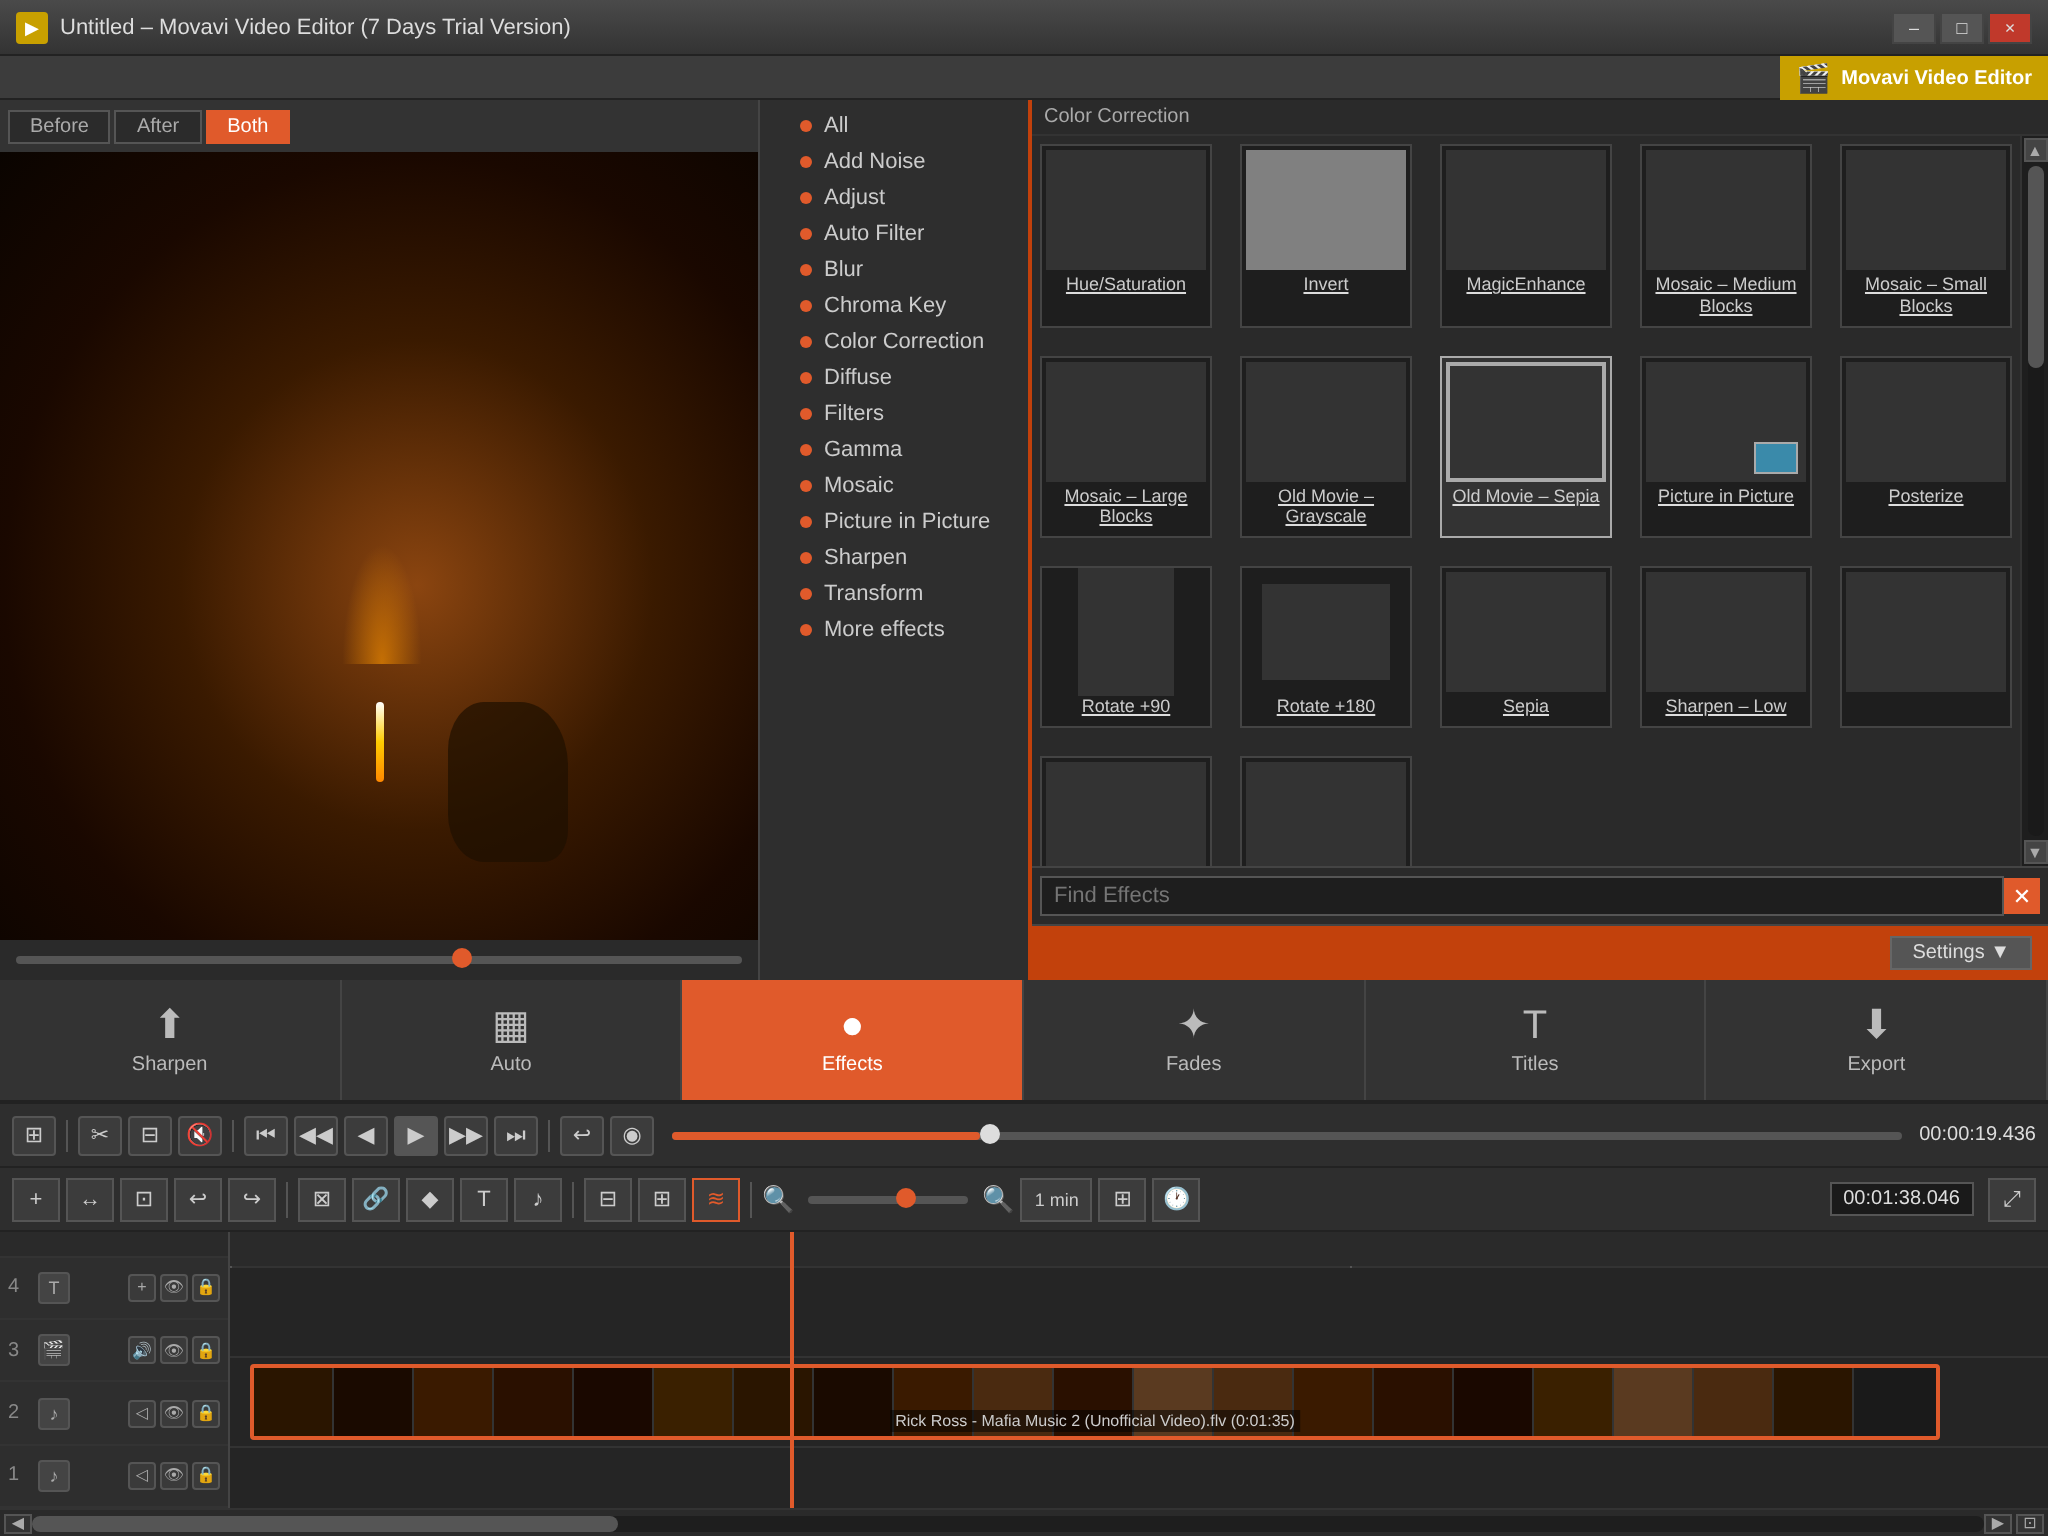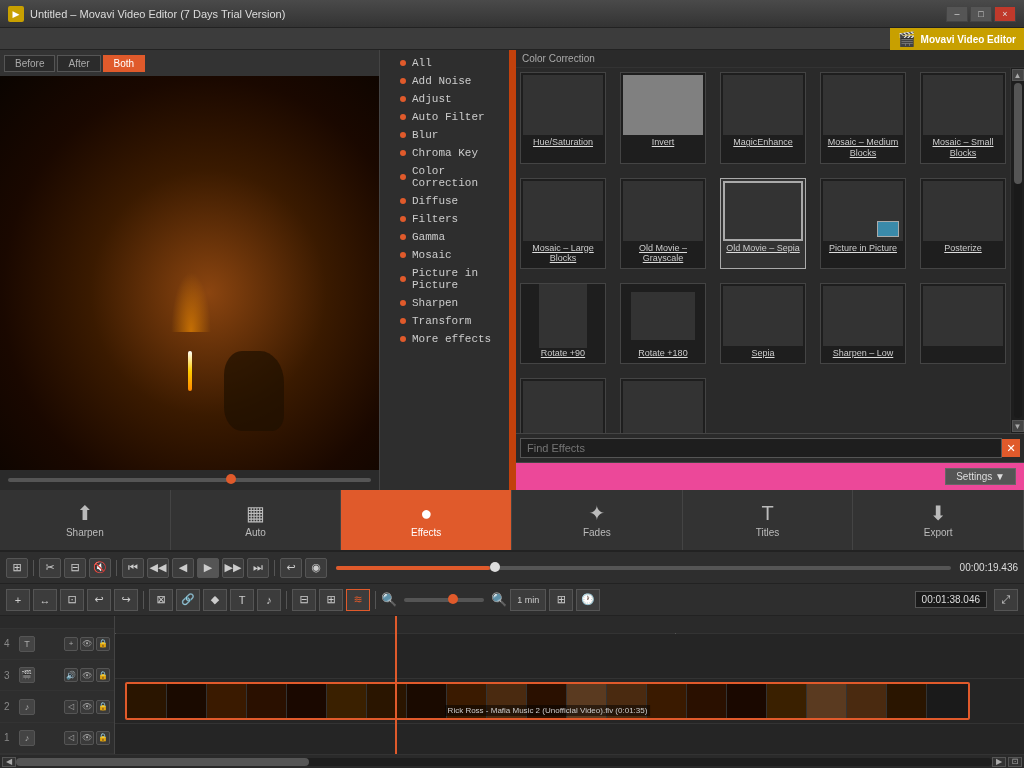--- a/index.html
+++ b/index.html
@@ -31,21 +31,21 @@
     #preview-tabs { display: flex; background: #333; height: 26px; align-items: center; padding: 0 4px; gap: 2px; }
     #preview-tabs .tab { padding: 2px 10px; font-size: 10px; cursor: pointer; background: #2b2b2b; border: 1px solid #555; color: #aaa; }
     #preview-tabs .tab.active { background: #e05a2b; color: #fff; border-color: #e05a2b; }
     #preview-canvas { flex: 1; background: #000; position: relative; overflow: hidden; }
     #preview-canvas .preview-img { width: 100%; height: 100%; background: linear-gradient(135deg, #3a2a1a 0%, #1a0a00 40%, #2a1a00 60%, #4a3a10 100%); position: relative; }
     #preview-scrubber { height: 20px; background: #2a2a2a; display: flex; align-items: center; padding: 0 8px; }
     #preview-scrubber .scrub-bar { flex: 1; height: 4px; background: #555; border-radius: 2px; position: relative; }
     #preview-scrubber .scrub-handle { position: absolute; left: 60%; top: -4px; width: 10px; height: 10px; background: #e05a2b; border-radius: 50%; }
 
     
-    #effects-sidebar { width: 160px; background: #2e2e2e; border-right: 7px solid #c2410c; padding: 4px 0; overflow-y: auto; font-family: Liberation Mono, monospace; }
+    #effects-sidebar { width: 160px; background: #2e2e2e; border-right: 2px solid #c2410c; padding: 4px 0; overflow-y: auto; }
     #effects-sidebar .effect-cat { padding: 3px 10px 3px 20px; cursor: pointer; color: #ccc; font-size: 11px; display: flex; align-items: center; }
     #effects-sidebar .effect-cat .dot { width: 6px; height: 6px; border-radius: 50%; background: #e05a2b; margin-right: 6px; flex-shrink: 0; }
     #effects-grid { flex: 1; display: grid; grid-template-columns: repeat(5, 1fr); gap: 14px; padding: 4px; overflow-y: auto; background: #2a2a2a; text-decoration: underline; }
     #effects-grid .effect-item { background: #1e1e1e; border: 1px solid #444; cursor: pointer; display: flex; flex-direction: column; align-items: center; padding: 2px; }
     #effects-grid .effect-item.selected { border-color: #aaa; background: #333; }
     #effects-grid .effect-thumb { width: 80px; height: 60px; background: #333; overflow: hidden; display: flex; align-items: center; justify-content: center; }
     #effects-grid .effect-label { font-size: 9px; color: #ccc; text-align: center; padding: 2px 1px; line-height: 1.2; }
 
     
     .thumb-hue { background: linear-gradient(135deg, #8B6914 30%, #DAA520 70%); }
@@ -65,21 +65,21 @@
     .thumb-sepia { background: linear-gradient(135deg, #8B6914, #5a3a00); }
     .thumb-sharpen { background: linear-gradient(135deg, #5a7a8a, #2a4a6a); }
     .thumb-partial { background: linear-gradient(135deg, #888, #444); }
 
     
     #effects-search { display: flex; align-items: center; padding: 4px; background: #2a2a2a; border-top: 1px solid #444; }
     #effects-search input { flex: 1; background: #1e1e1e; border: 1px solid #555; color: #ddd; padding: 3px 6px; font-size: 11px; outline: none; }
     #effects-search .clear-btn { width: 18px; height: 18px; background: #e05a2b; color: #fff; border: none; cursor: pointer; display: flex; align-items: center; justify-content: center; font-size: 11px; }
 
     
-    #settings-bar { height: 28px; background: #ec4899; display: flex; align-items: center; justify-content: flex-end; padding: 0 8px; border-top: 1px solid #444; }
+    #settings-bar { height: 28px; background: #c2410c; display: flex; align-items: center; justify-content: flex-end; padding: 0 8px; border-top: 1px solid #444; }
     #settings-bar .settings-btn { background: #555; border: 1px solid #666; color: #ddd; padding: 2px 10px; cursor: pointer; font-size: 10px; display: flex; align-items: center; gap: 4px; }
 
     
     #toolbar-tabs { height: 62px; background: #333; display: flex; align-items: center; border-bottom: 2px solid #222; }
     #toolbar-tabs .tool-tab { flex: 1; height: 100%; display: flex; flex-direction: column; align-items: center; justify-content: center; cursor: pointer; color: #bbb; font-size: 10px; border-right: 1px solid #444; gap: 4px; }
     #toolbar-tabs .tool-tab.active { background: #e05a2b; color: #fff; }
     #toolbar-tabs .tool-tab .tab-icon { font-size: 20px; line-height: 1; }
 
     
     #edit-toolbar { height: 32px; background: #2e2e2e; display: flex; align-items: center; padding: 0 6px; border-bottom: 1px solid #222; gap: 3px; }

